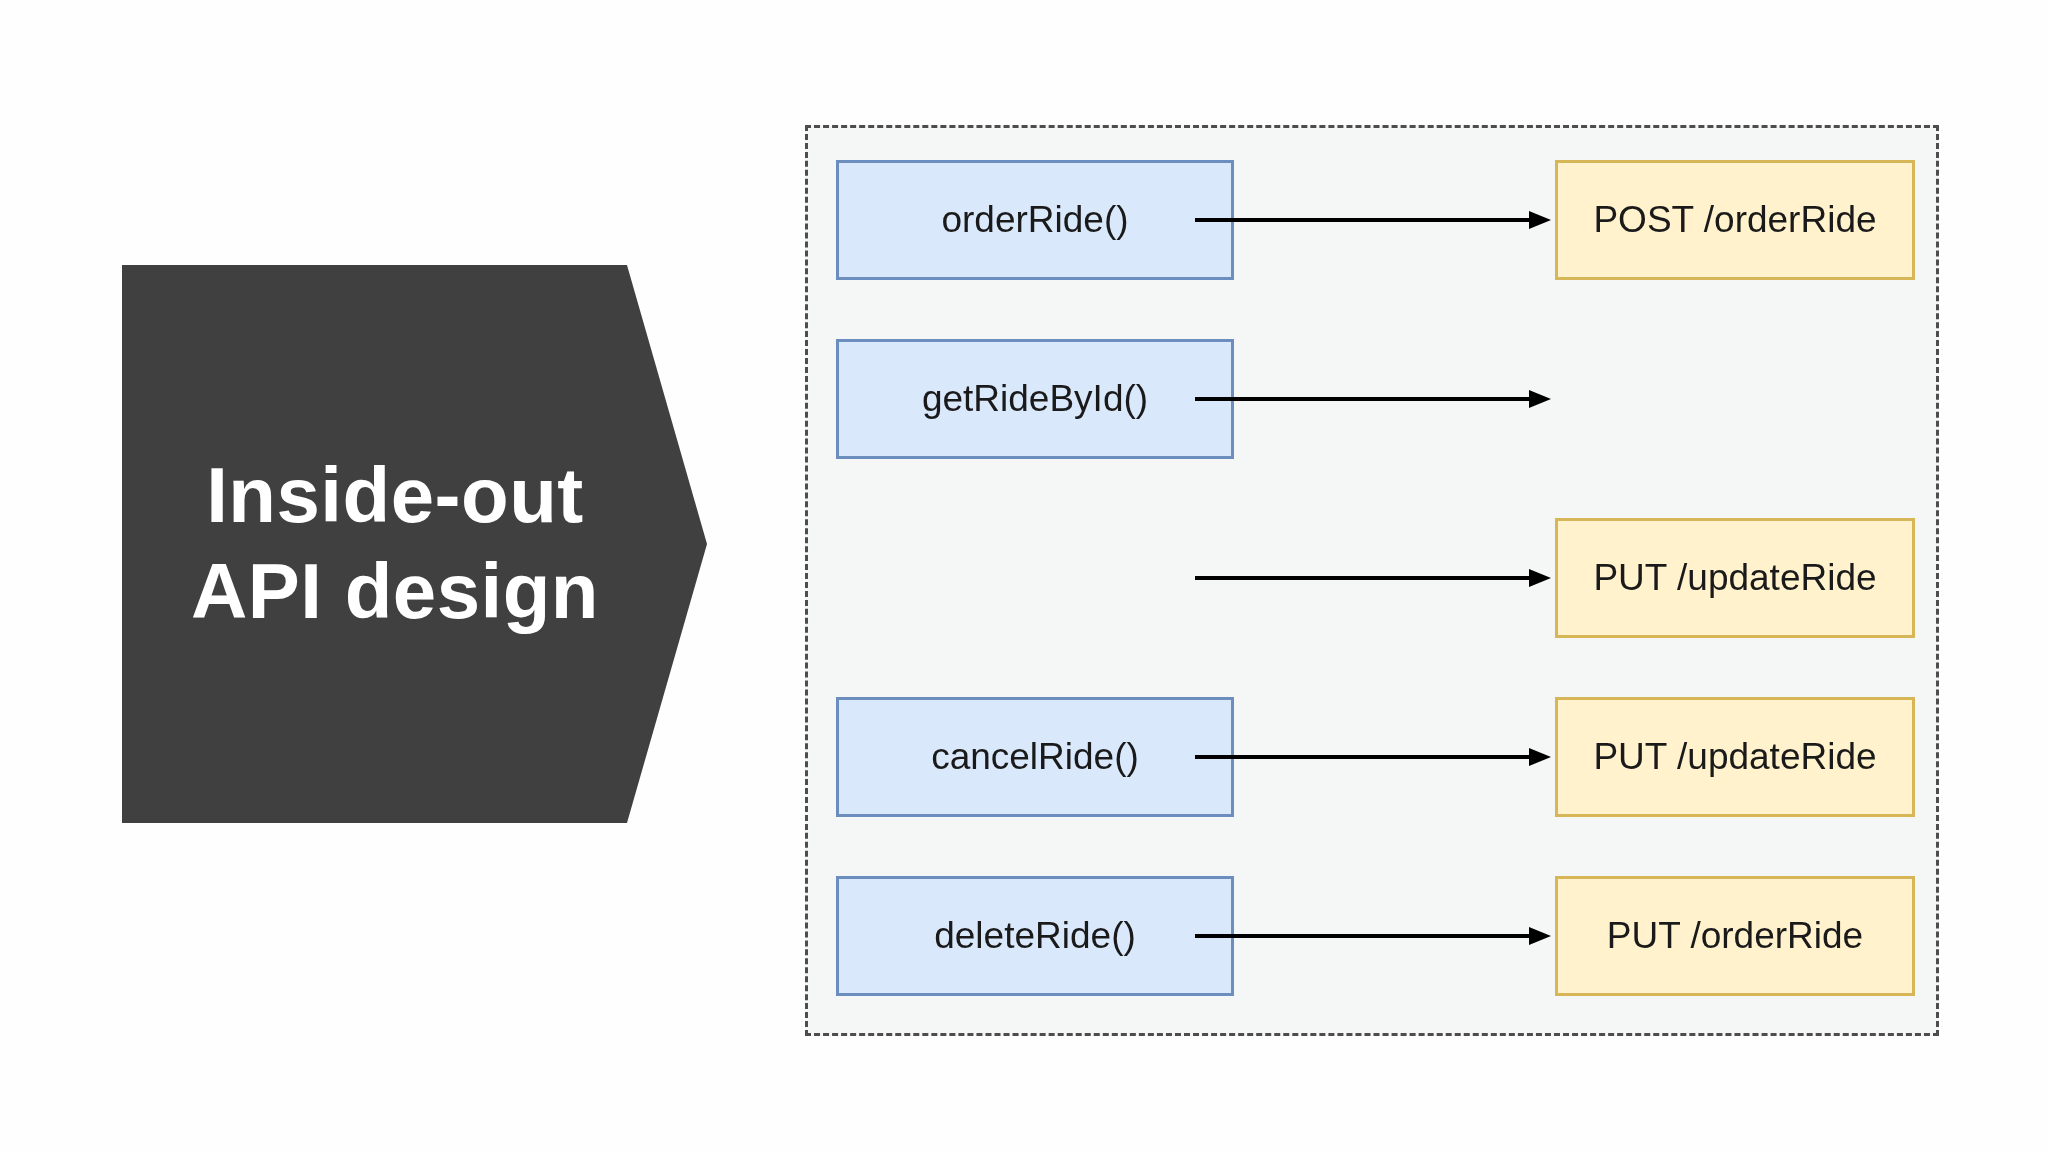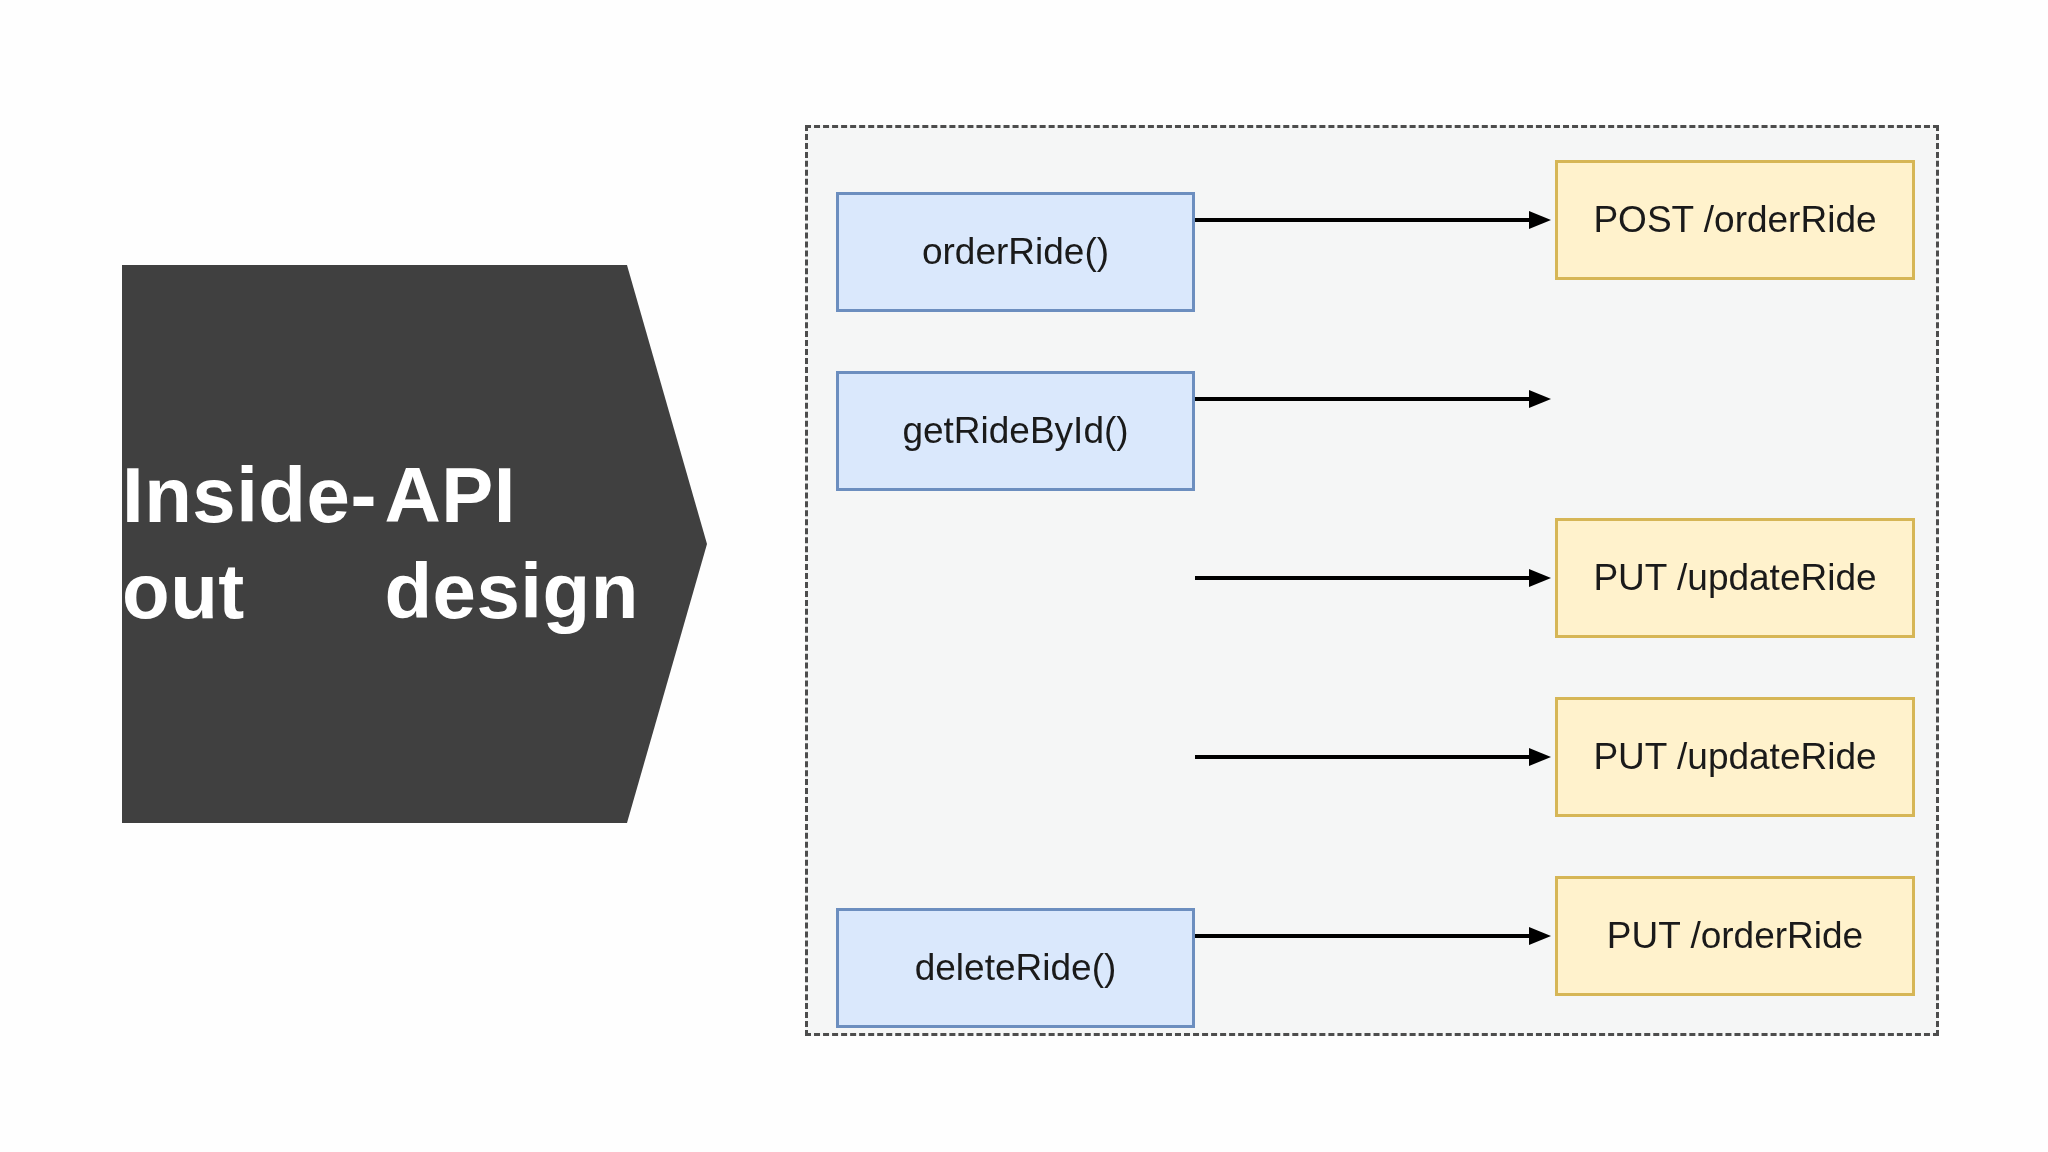--- a/index.html
+++ b/index.html
@@ -26,20 +26,21 @@
     top: 265px;
     width: 585px;
     height: 558px;
     background: var(--banner-fill, #404040);
     clip-path: polygon(0 0, 86.32% 0, 100% 50%, 86.32% 100%, 0 100%);
   }
   .banner-text {
     position: absolute;
     inset: 0;
     display: flex;
+    flex-direction: column;
     align-items: center;
     justify-content: center;
     padding-right: 39px;
     box-sizing: border-box;
     color: var(--banner-text, #ffffff);
     font-size: 78px;
     font-weight: 700;
     line-height: 1.23;
     text-align: left;
     letter-spacing: 0.5px;
@@ -70,24 +71,23 @@
     box-sizing: border-box;
     display: flex;
     align-items: center;
     justify-content: center;
     font-size: 37px;
     color: #1a1a1a;
     white-space: nowrap;
   }
   .fn-box {
     left: 28px;
-    width: 359px;
+    width: 398px;
     background: var(--function-fill, #dae8fc);
     border: 3px solid var(--function-border, #6c8ebf);
-    margin-top: 32px;
   }
   .ep-box {
     left: 747px;
     width: 360px;
     background: var(--endpoint-fill, #fff2cc);
     border: 3px solid var(--endpoint-border, #d6b656);
   }
 
   
   .arrow {
@@ -157,20 +157,23 @@
     <div class="arrow">
       <div class="arrow-line"></div>
       <div class="arrow-head"></div>
     </div>
     <div class="node ep-box">
       <span class="ep-label">PUT /updateRide</span>
     </div>
   </div>
 
   <div class="map-row" style="top: 569px;">
+    <div class="node fn-box">
+      <span class="fn-label">cancelRide()</span>
+    </div>
     <div class="arrow">
       <div class="arrow-line"></div>
       <div class="arrow-head"></div>
     </div>
     <div class="node ep-box">
       <span class="ep-label">PUT /updateRide</span>
     </div>
   </div>
 
   <div class="map-row" style="top: 748px;">

